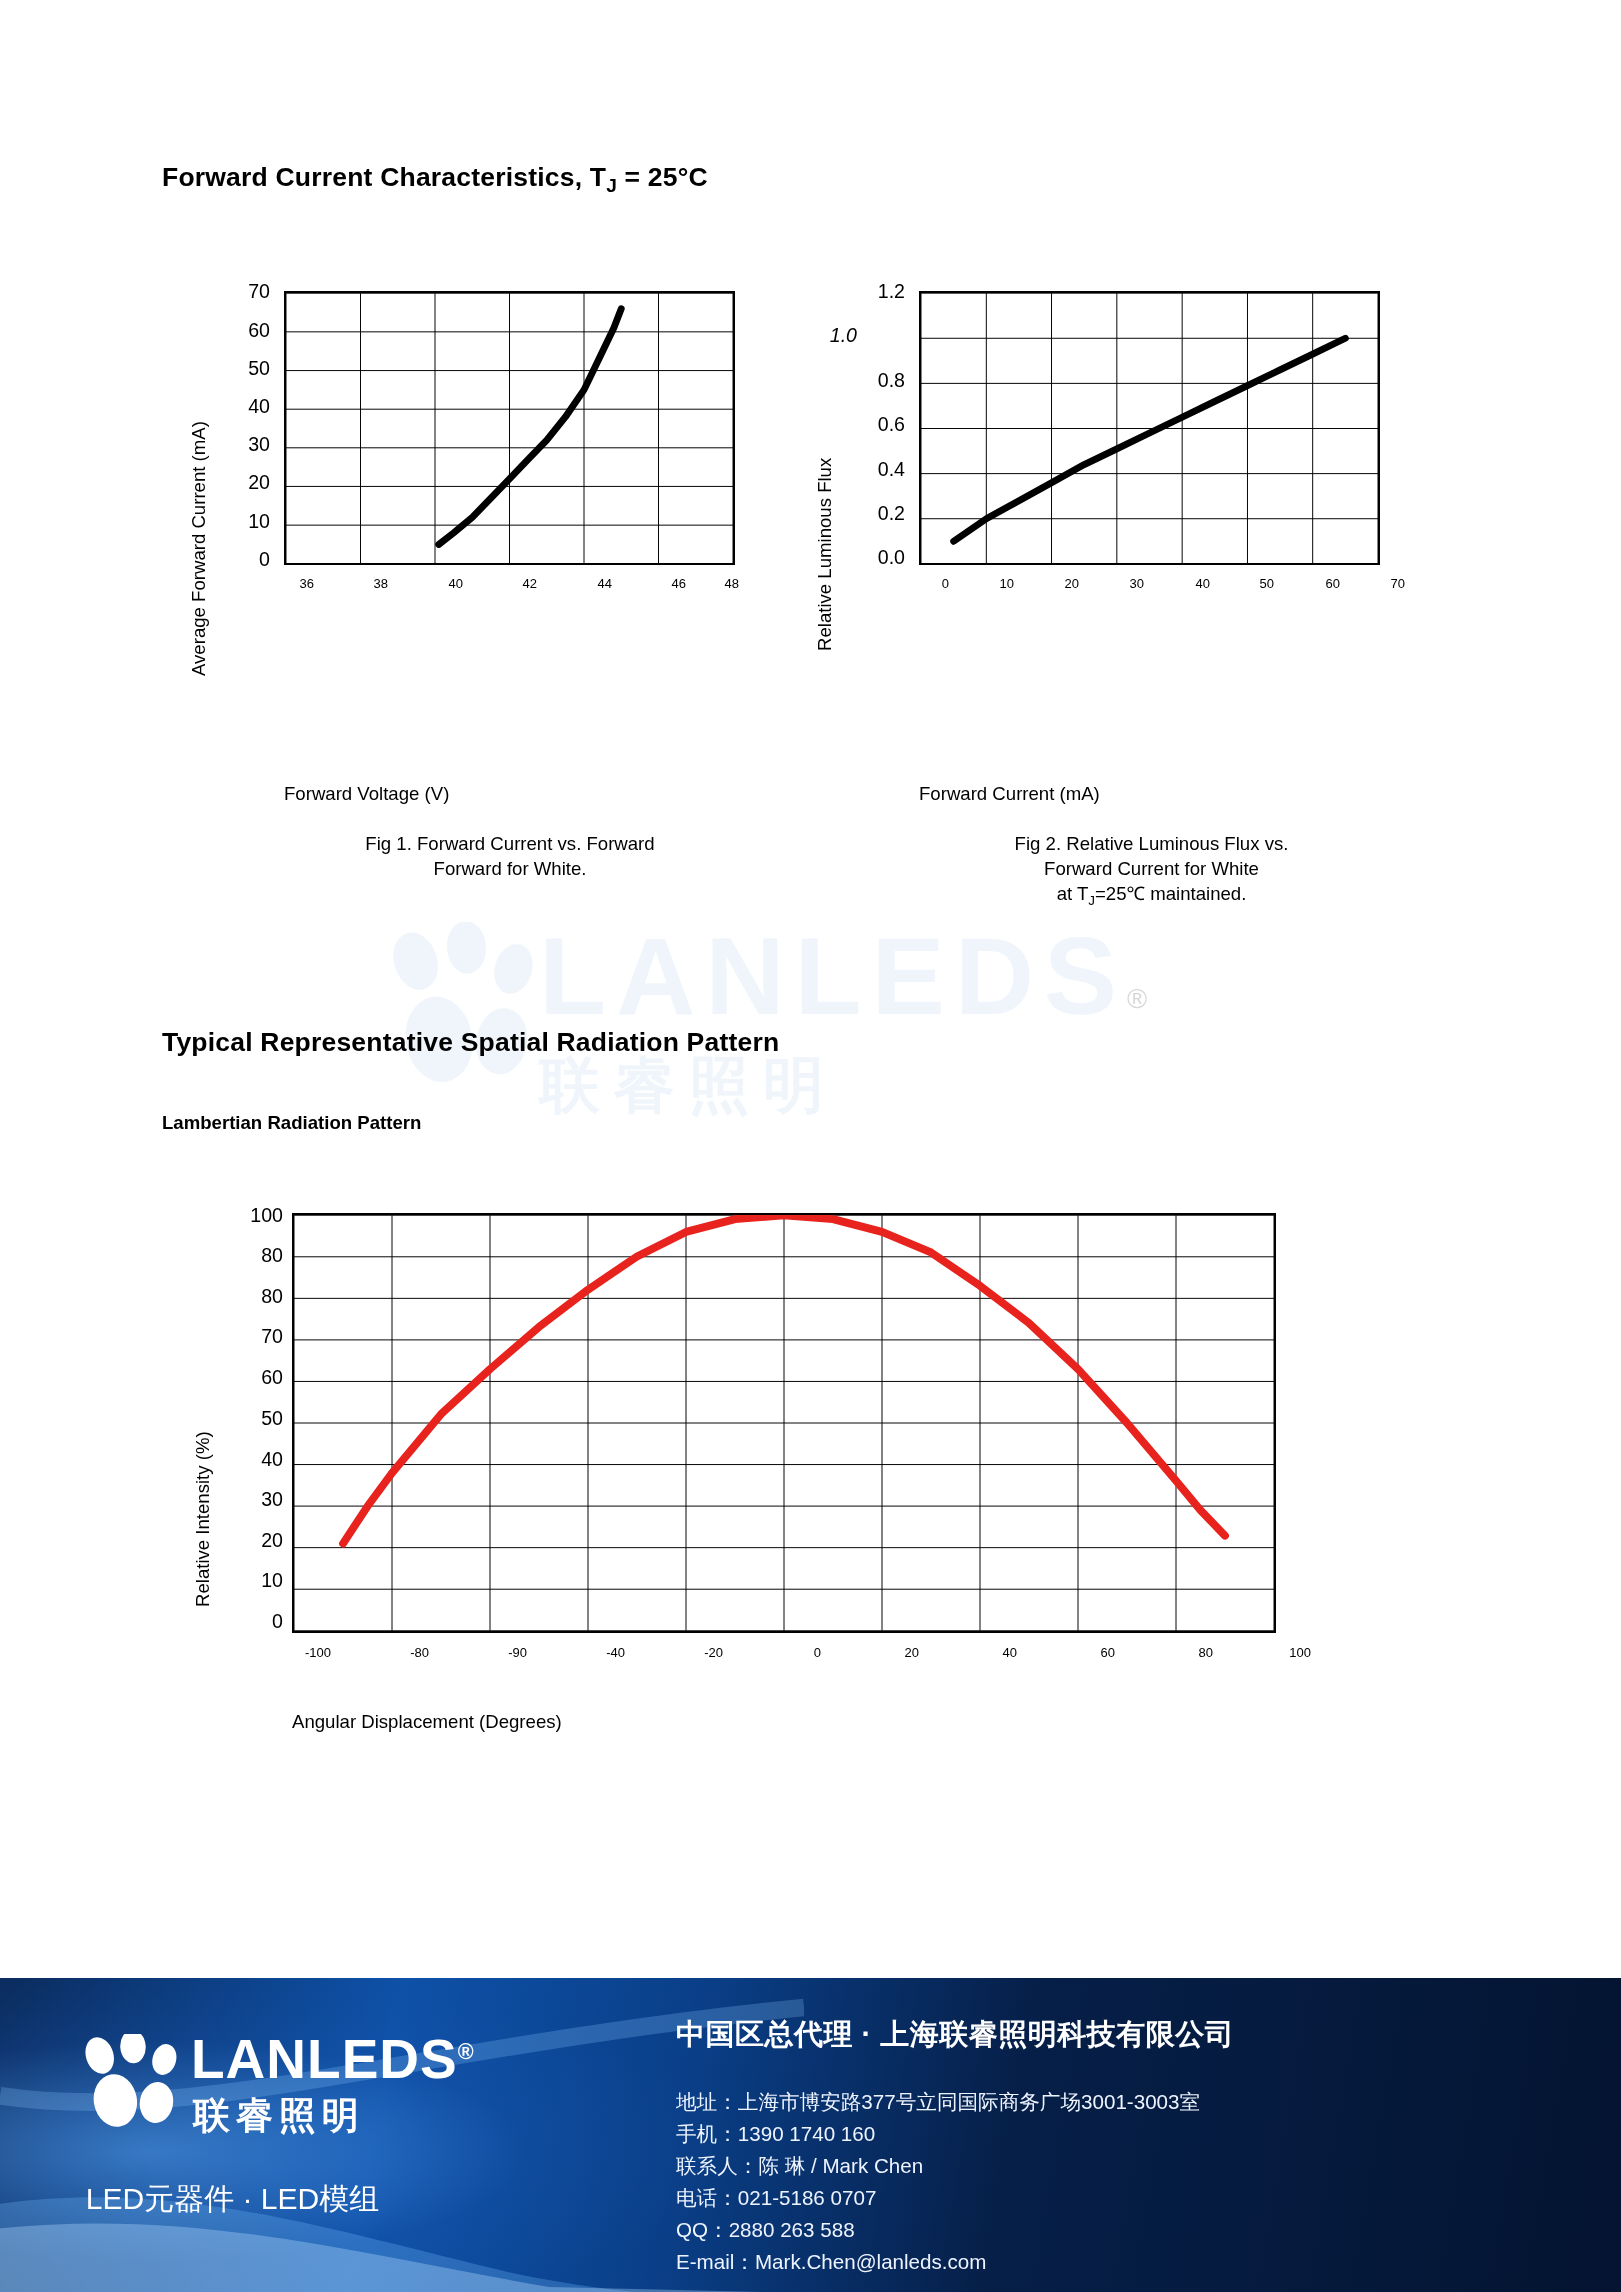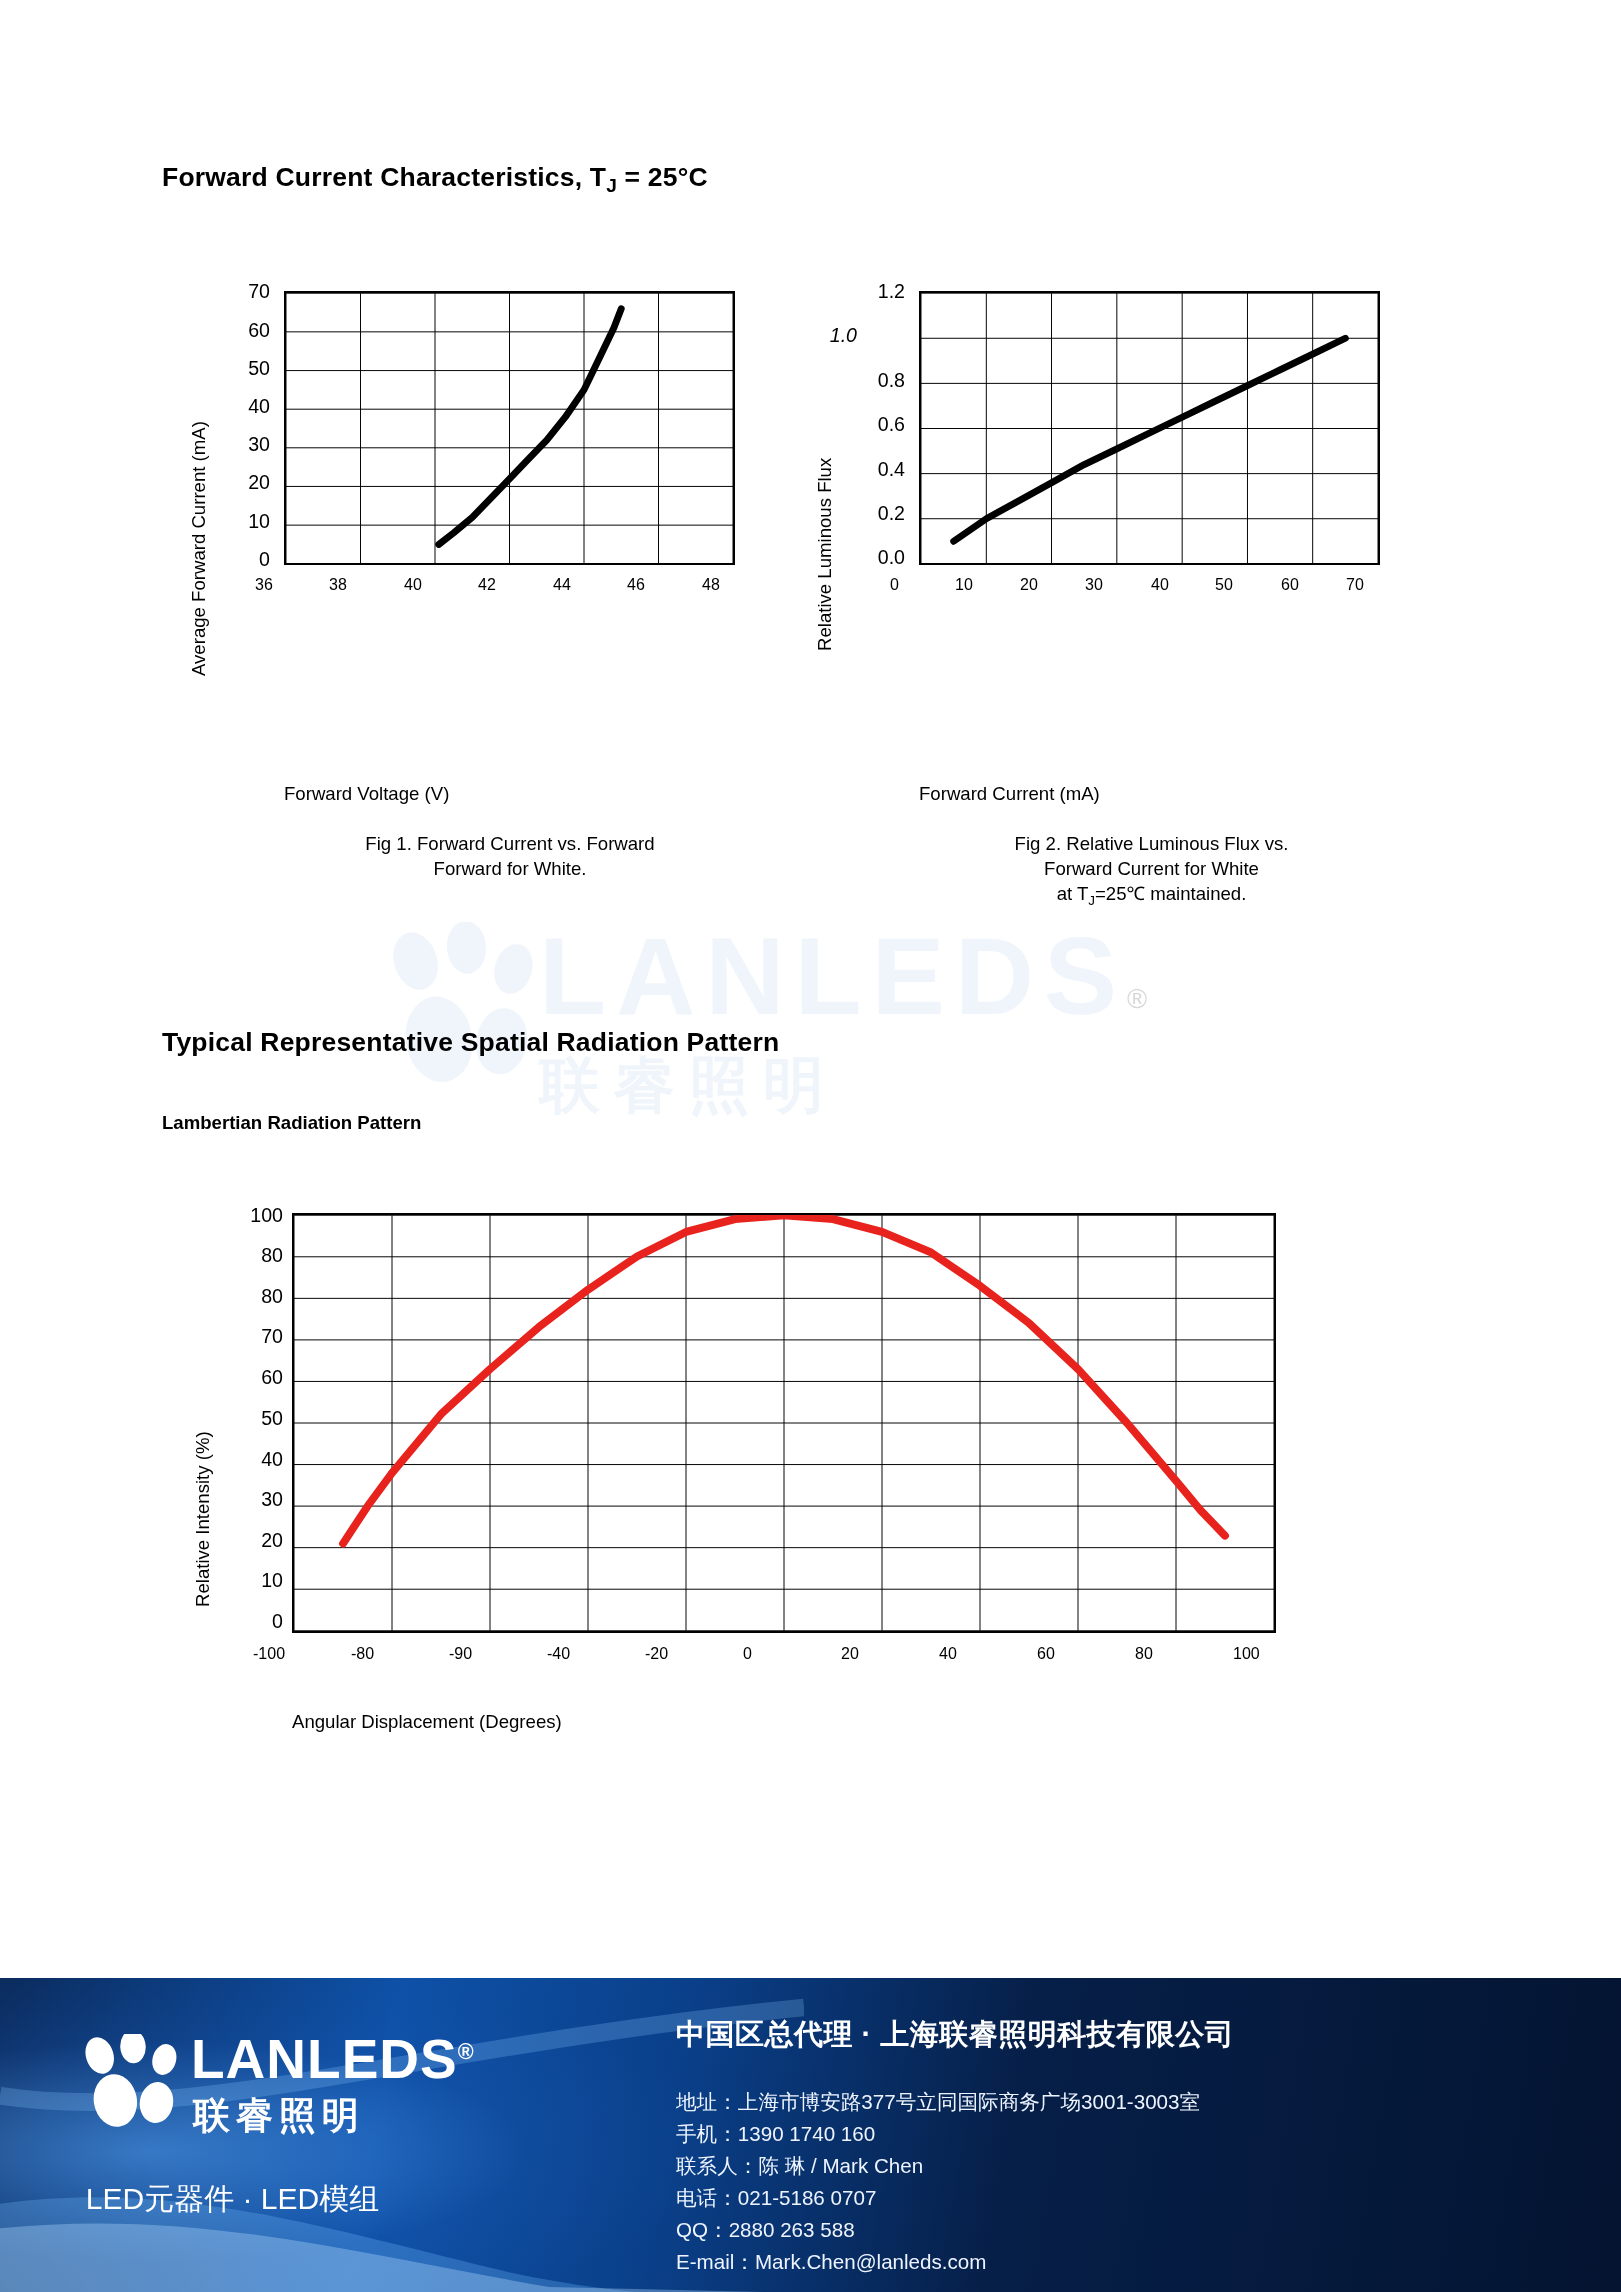--- a/index.html
+++ b/index.html
@@ -88,22 +88,22 @@
     margin-top: 23px;
   }
   .tick-y {
     position: absolute;
     font-size: 19.6px;
     text-align: right;
     white-space: nowrap;
   }
   .tick-x {
     position: absolute;
-    font-size: 16px;
-    text-align: left;
+    font-size: 13px;
+    text-align: right;
     white-space: nowrap;
   }
   .caption {
     position: absolute;
     font-size: 18.6px;
     text-align: center;
     line-height: 1.35;
   }
 
   .plot-frame {
@@ -255,21 +255,21 @@
         <path d="M 155.8,256.3 L 171,244.5 L 190,228.7 L 209,209.0 L 228,189.3 L 247,169.5 L 266,149.8 L 285,126.2 L 304,98.6 L 319.2,67.0 L 334.4,35.5 L 342,15.8" fill="none" stroke="#000000" stroke-width="7" stroke-linecap="round" stroke-linejoin="round"></path>
       </svg>
     </div>
 
     <div class="tick-x" style="left:255px; top:576px; width:59px;">36</div>
     <div class="tick-x" style="left:329px; top:576px; width:59px;">38</div>
     <div class="tick-x" style="left:404px; top:576px; width:59px;">40</div>
     <div class="tick-x" style="left:478px; top:576px; width:59px;">42</div>
     <div class="tick-x" style="left:553px; top:576px; width:59px;">44</div>
     <div class="tick-x" style="left:627px; top:576px; width:59px;">46</div>
-    <div class="tick-x" style="left:702px; top:576px; width:59px;">48</div>
+    <div class="tick-x" style="left:680px; top:576px; width:59px;">48</div>
 
     <div class="axis-label-x" style="left:284px; top:760px; width:451px;">Forward Voltage (V)</div>
 
     <div class="caption" style="left:260px; top:831px; width:500px;">
       <span>Fig 1. Forward Current vs. Forward</span><br>
       <span>Forward for White.</span>
     </div>
   </div>
 
   <div class="chart-box">

